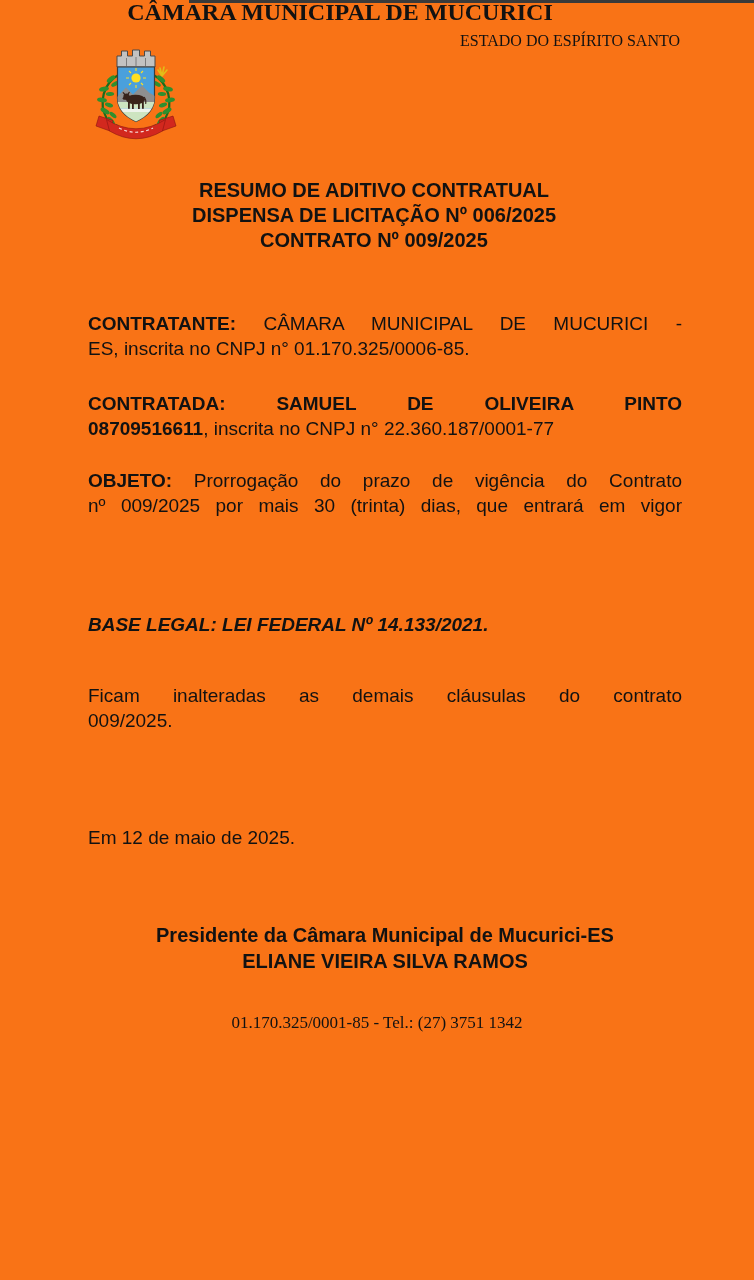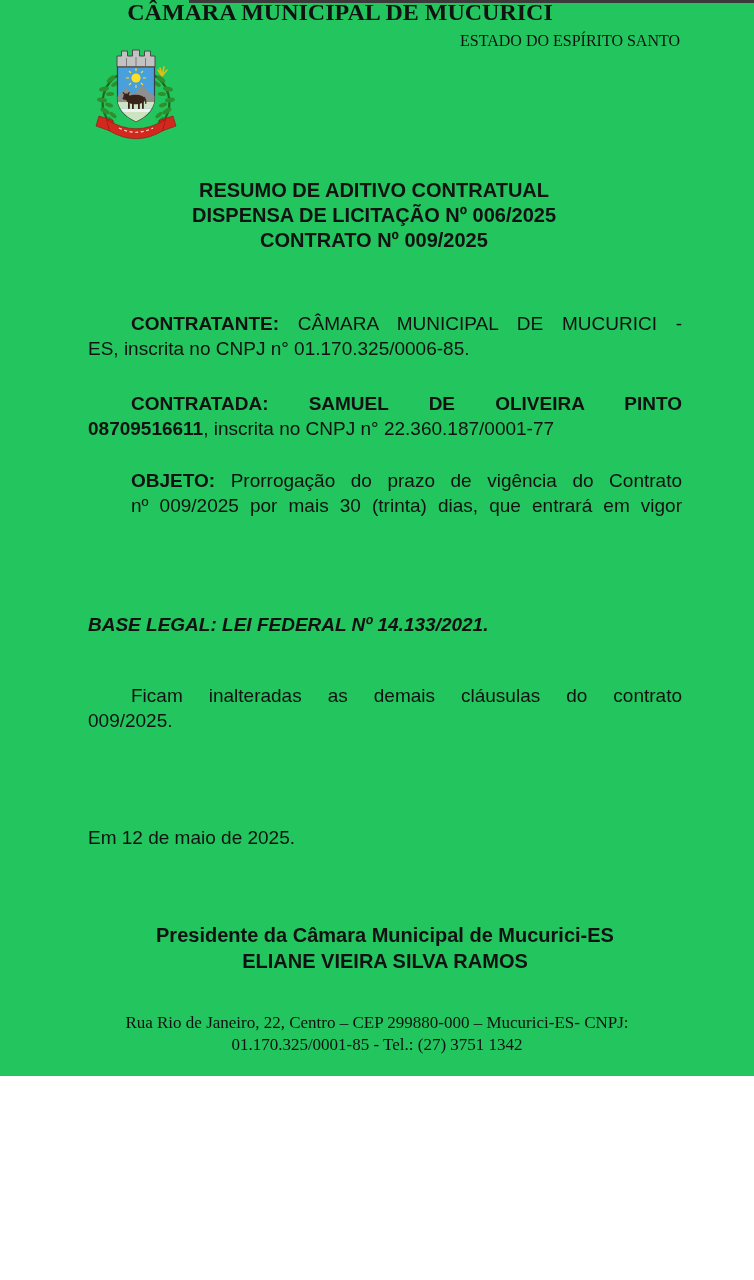--- a/index.html
+++ b/index.html
@@ -1,16 +1,16 @@
 <!DOCTYPE html>
 <html><head>
 <meta charset="utf-8">
 <style>
   html,body{margin:0;padding:0;background:#ffffff;}
-  .page{position:relative;width:754px;height:1076px;background:#22c55e;overflow:hidden;
+  .page{position:relative;width:754px;height:1280px;background:#f97316;overflow:hidden;
         font-family:"Liberation Sans",sans-serif;color:#121212;}
 
   .top-edge{position:absolute;left:189px;top:0;width:565px;height:3px;background:#3a3a3a;}
 
   .header-title{position:absolute;left:0;top:-2px;width:680px;text-align:center;
         font-family:"Liberation Serif",serif;font-weight:bold;font-size:24px;line-height:28px;}
   .header-subtitle{position:absolute;left:0;top:28px;width:680px;text-align:right;
         font-family:"Liberation Serif",serif;font-size:16px;line-height:26px;}
 
   .logo{position:absolute;left:86px;top:46px;width:100px;height:100px;}
@@ -29,21 +29,21 @@
   .logo .leaf{fill:var(--c-branch,#2e8f2e);}
   .logo .tassel{stroke:var(--c-tassel,#e2bd18);stroke-width:1.6;stroke-linecap:round;}
   .logo .ribbon{fill:var(--c-ribbon,#d2281e);stroke:#8c1410;stroke-width:.6;}
   .logo .ribbon-marks{stroke:#ffffff;stroke-width:1.2;fill:none;opacity:.85;}
 
   .doc-title{position:absolute;left:78px;top:150px;width:592px;text-align:center;
         font-weight:bold;font-size:20px;line-height:25px;margin-top:28px;}
 
   .para{position:absolute;left:88px;width:594px;font-size:19px;line-height:25px;}
   .para .line{display:block;}
-  .para .line.j{text-align:justify;text-align-last:justify;margin-left:43px;}
+  .para .line.j{text-align:justify;text-align-last:justify;}
   .b{font-weight:bold;}
   .para-contratante{top:311px;}
   .para-contratada{top:391px;}
   .para-objeto{top:468px;}
   .para-base-legal{top:612px;font-style:italic;}
   .para-ficam{top:683px;}
   .para-data{top:788px;margin-top:37px;}
 
   .signature{position:absolute;left:88px;top:922px;width:594px;text-align:center;
         font-weight:bold;font-size:20px;line-height:26px;}
@@ -153,17 +153,16 @@
         <div class="line"><span>Em 12 de maio de 2025.</span></div>
       </div>
     </div>
 
   <div class="signature">
     <div>Presidente da Câmara Municipal de Mucurici-ES</div>
     <div>ELIANE VIEIRA SILVA RAMOS</div>
   </div>
 
   <div class="footer" id="footer-lines">
-      <div>Rua Rio de Janeiro, 22, Centro – CEP 299880-000 – Mucurici-ES- CNPJ:</div>
       <div>01.170.325/0001-85 - Tel.: (27) 3751 1342</div>
     </div>
 
 </div>
 
 </body></html>

